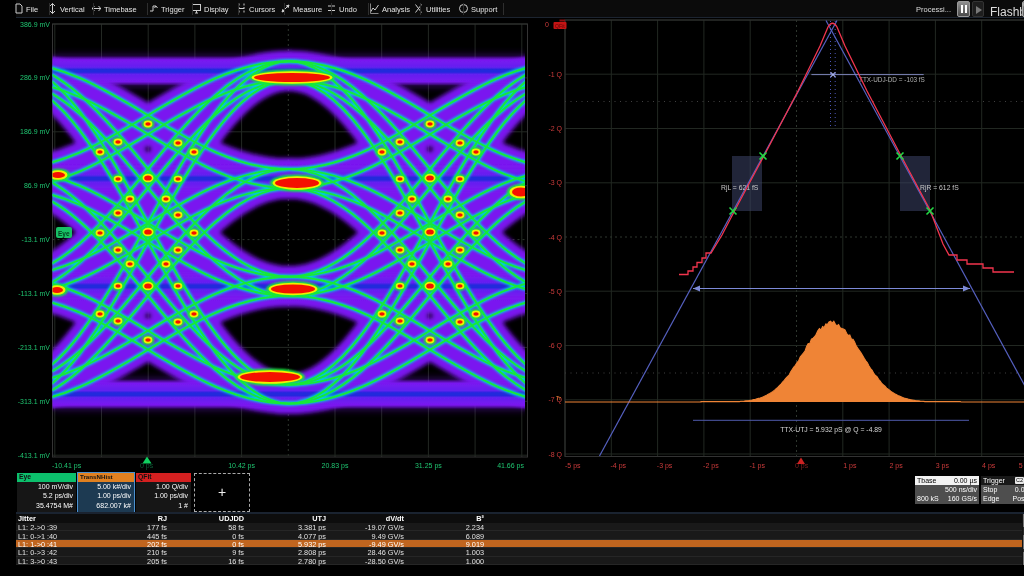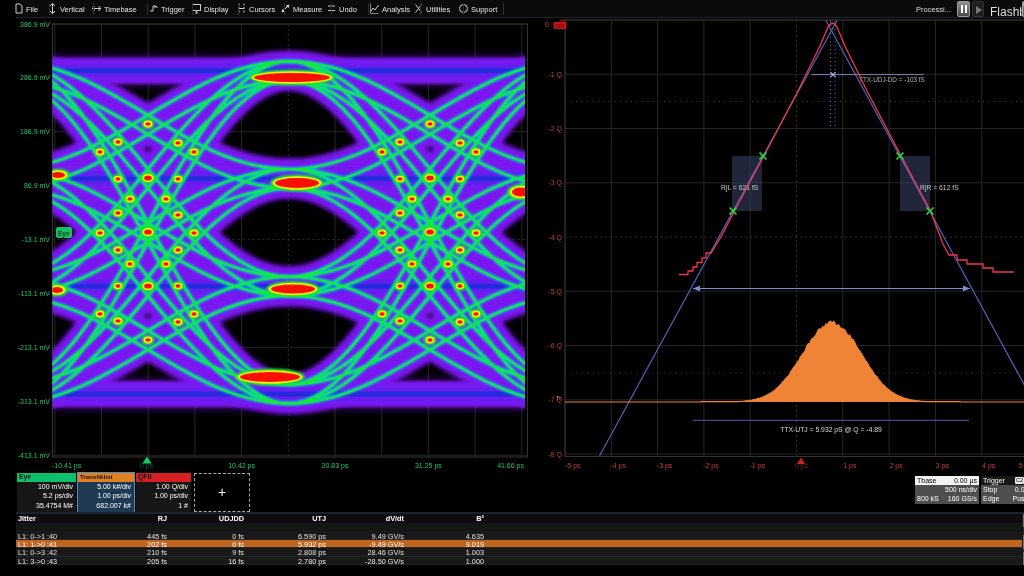--- a/index.html
+++ b/index.html
@@ -676,27 +676,35 @@
 
 <div id="tbl"></div>
 <div id="thead">
       <span class="c0"><b>Jitter</b></span>
       <span class="cr" style="right:855px"><b>RJ</b></span>
       <span class="cr" style="right:778px"><b>UDJDD</b></span>
       <span class="cr" style="right:696px"><b>UTJ</b></span>
       <span class="cr" style="right:618px"><b>dV/dt</b></span>
       <span class="cr" style="right:538px"><b>B²</b></span>
     </div>
+<div class="trow" style="top:523.0px">
+      <span class="c0">L1: 2-&gt;0 :39</span>
+      <span class="cr" style="right:855px">177 fs</span>
+      <span class="cr" style="right:778px">58 fs</span>
+      <span class="cr" style="right:696px">3.381 ps</span>
+      <span class="cr" style="right:618px">-19.07 GV/s</span>
+      <span class="cr" style="right:538px">2.234</span>
+    </div>
     <div class="trow" style="top:531.4px">
       <span class="c0">L1: 0-&gt;1 :40</span>
       <span class="cr" style="right:855px">445 fs</span>
       <span class="cr" style="right:778px">0 fs</span>
-      <span class="cr" style="right:696px">6.590 ps</span>
+      <span class="cr" style="right:696px">4.077 ps</span>
       <span class="cr" style="right:618px">9.49 GV/s</span>
-      <span class="cr" style="right:538px">4.635</span>
+      <span class="cr" style="right:538px">6.089</span>
     </div>
     <div class="trow sel" style="top:539.8px">
       <span class="c0">L1: 1-&gt;0 :41</span>
       <span class="cr" style="right:855px">202 fs</span>
       <span class="cr" style="right:778px">0 fs</span>
       <span class="cr" style="right:696px">5.932 ps</span>
       <span class="cr" style="right:618px">-9.49 GV/s</span>
       <span class="cr" style="right:538px">9.019</span>
     </div>
     <div class="trow" style="top:548.2px">

